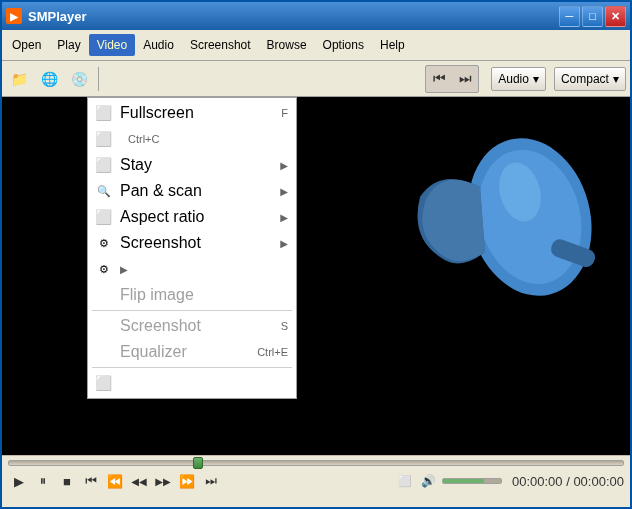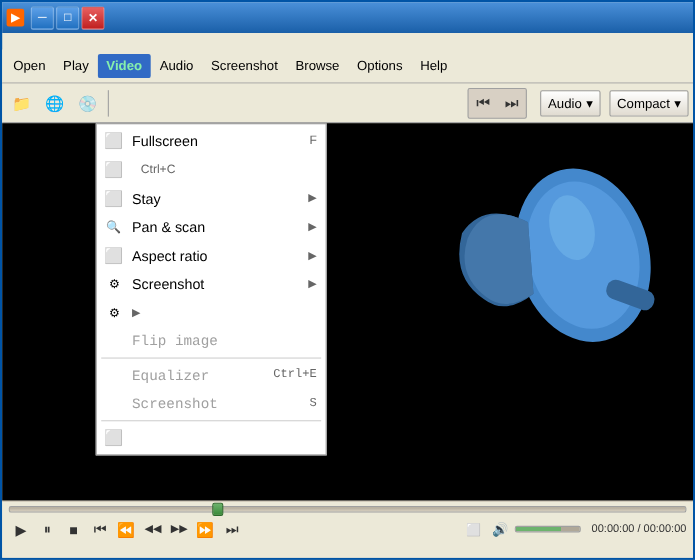--- a/index.html
+++ b/index.html
@@ -69,32 +69,31 @@
 
     
     .menubar {
       background: #ece9d8;
       height: 24px;
       display: flex;
       align-items: center;
       padding: 15px 2px;
       border-bottom: 1px solid #a0a0a0;
       flex-shrink: 0;
-      margin-top: 15px;
     }
     .menu-item {
       padding: 2px 8px;
       height: 22px;
       display: flex;
       align-items: center;
       cursor: pointer;
       border-radius: 2px;
       font-size: 12px;
     }
-    .menu-item.active { background: #316ac5; color: #86efac; font-weight: bold; }
+    .menu-item.active { background: #316ac5; color: #fef9c3; }
 
     
     .toolbar {
       background: #ece9d8;
       height: 36px;
       display: flex;
       align-items: center;
       padding: 0 4px;
       border-bottom: 1px solid #a0a0a0;
       flex-shrink: 0;
@@ -174,32 +173,32 @@
       padding: 2px 0;
     }
     .drop-item {
       display: flex;
       align-items: center;
       padding: 4px 8px 4px 6px;
       cursor: pointer;
       height: 26px;
       position: relative;
     }
-    .drop-item.disabled { color: #a0a0a0; cursor: default; font-family: Liberation Mono, monospace; }
+    .drop-item.disabled { color: #a0a0a0; cursor: default; }
     .drop-icon {
       width: 20px;
       height: 20px;
       display: flex;
       align-items: center;
       justify-content: center;
       margin-right: 6px;
       font-size: 14px;
       flex-shrink: 0;
     }
-    .drop-label { flex: 1; font-size: 13px; }
+    .drop-label { flex: 1; font-size: 16px; }
     .drop-shortcut { font-size: 11px; color: #666; margin-left: 8px; }
     .drop-arrow { font-size: 10px; color: #666; }
     .drop-sep {
       height: 1px;
       background: #d0d0d0;
       margin: 2px 4px;
     }
 
     
     .controls {
@@ -258,32 +257,33 @@
     }
     .volume-bar {
       width: 60px;
       height: 6px;
       background: linear-gradient(to right, #6db36d 70%, #b0a898 70%);
       border: 1px solid #a0a0a0;
       border-radius: 2px;
       position: relative;
     }
     .time-display {
-      font-size: 10px;
+      font-size: 13px;
       color: #333;
       margin-left: 8px;
     }
   </style>
 </head>
 <body>
 
 <div class="window">
 
   <div class="titlebar">
     <div class="titlebar-icon">▶</div>
+    <span class="titlebar-title">SMPlayer</span>
     <div class="titlebar-buttons">
       <div class="titlebar-btn">─</div>
       <div class="titlebar-btn">□</div>
       <div class="titlebar-btn close">✕</div>
     </div>
   </div>
 
   <div class="menubar">
     <div class="menu-item">Open</div>
     <div class="menu-item">Play</div>
@@ -375,28 +375,28 @@
       </div>
 
       <div class="drop-item disabled">
         <div class="drop-icon"></div>
         <span class="drop-label">Flip image</span>
       </div>
       <div class="drop-sep"></div>
 
       <div class="drop-item disabled">
         <div class="drop-icon"></div>
+        <span class="drop-label">Screenshot</span>
+        <span class="drop-shortcut">S</span>
+      </div>
+
+      <div class="drop-item disabled">
+        <div class="drop-icon"></div>
         <span class="drop-label">Equalizer</span>
         <span class="drop-shortcut">Ctrl+E</span>
-      </div>
-
-      <div class="drop-item disabled">
-        <div class="drop-icon"></div>
-        <span class="drop-label">Screenshot</span>
-        <span class="drop-shortcut">S</span>
       </div>
       <div class="drop-sep"></div>
 
       <div class="drop-item">
         <div class="drop-icon">⬜</div>
       </div>
     </div>
   </div>
 
   <div class="controls">

